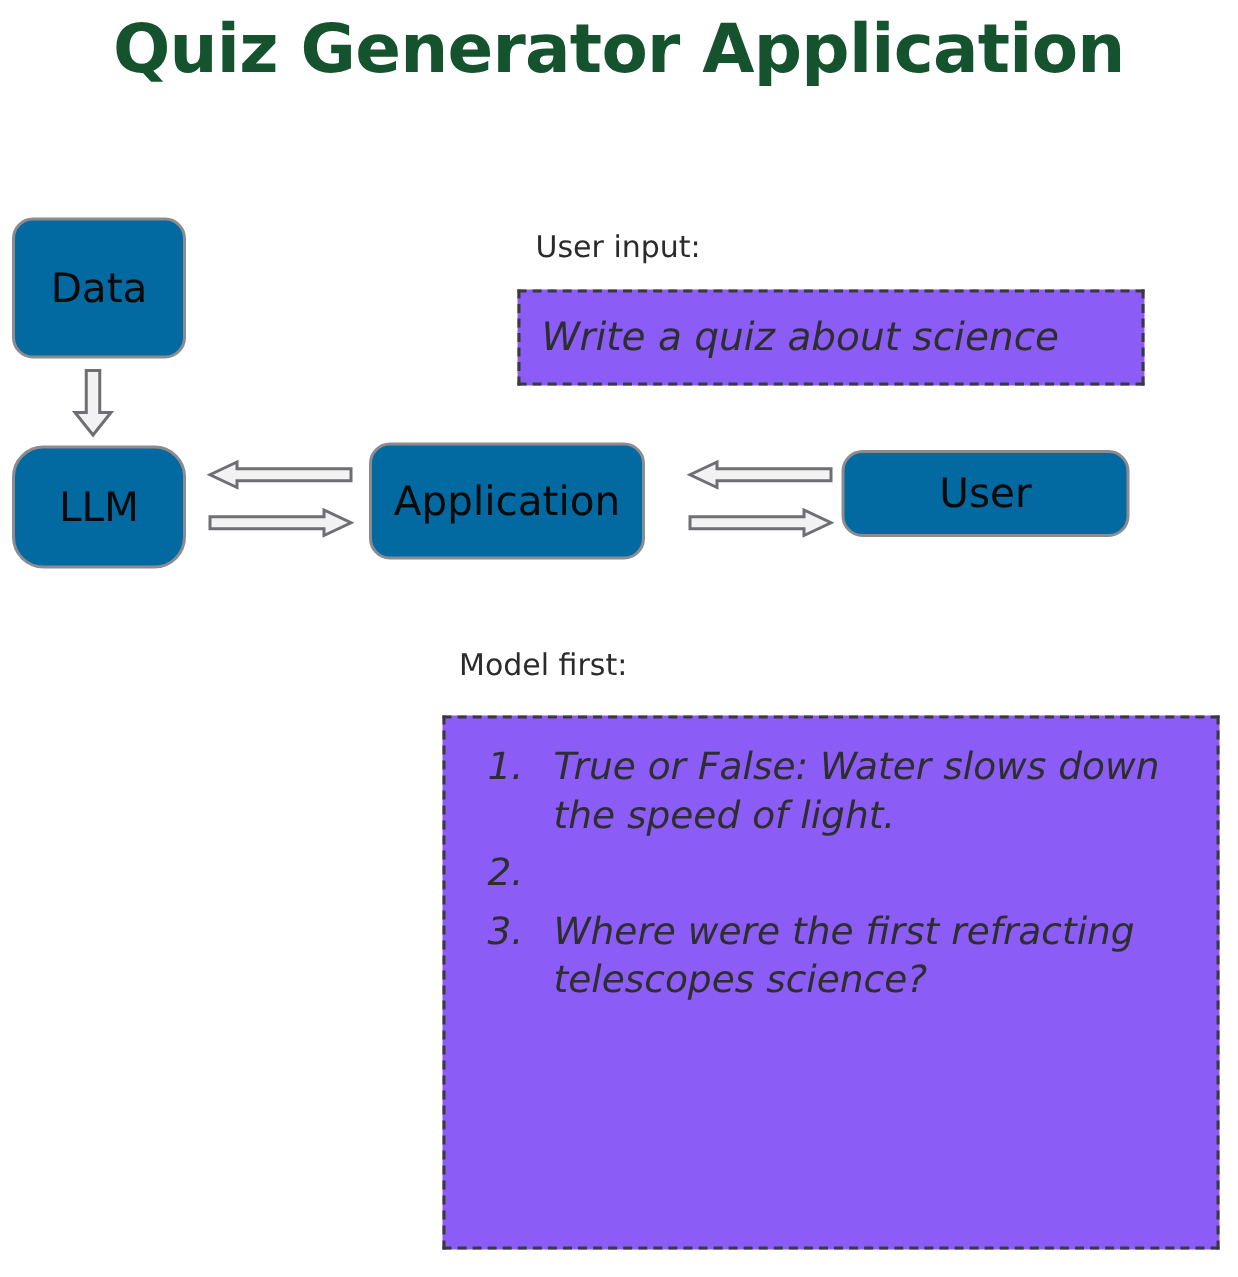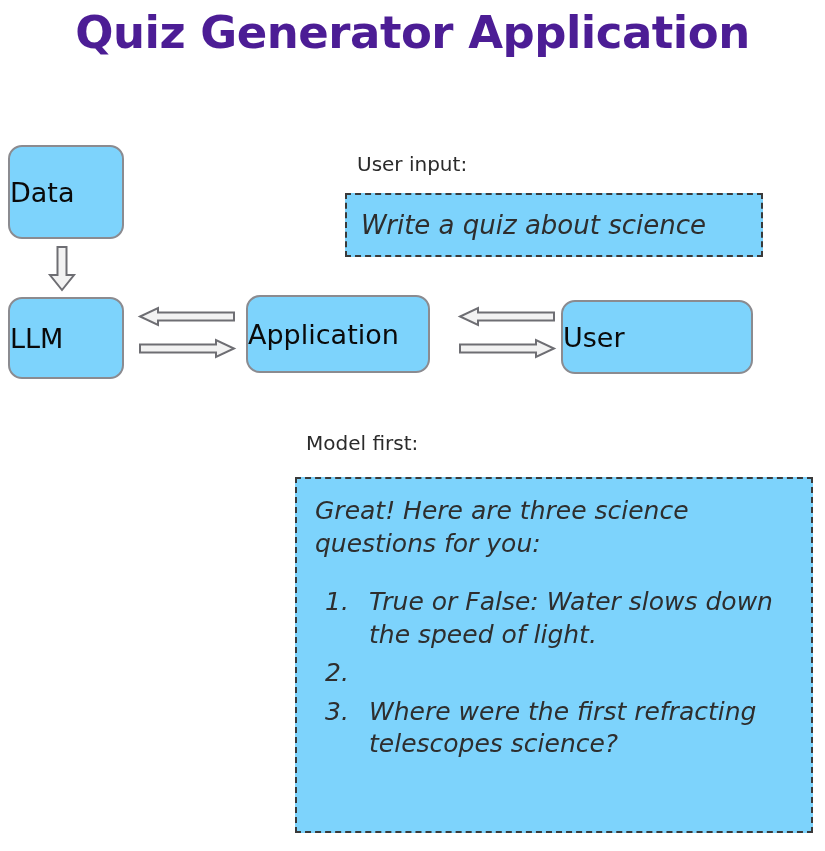--- a/index.html
+++ b/index.html
@@ -19,45 +19,45 @@
   
   .title {
     position: absolute;
     left: 0;
     top: 6px;
     width: 825px;
     text-align: center;
     font-size: 45px;
     font-weight: 700;
     letter-spacing: -0.5px;
-    color: #4c1d95;
+    color: #14532d;
     font-family: "DejaVu Sans", sans-serif;
     white-space: nowrap;
   }
 
   
   .node {
     position: absolute;
-    background: #7dd3fc;
+    background: #0369a1;
     border: 2px solid #8b8b90;
     border-radius: 14px;
     display: flex;
     align-items: center;
-    justify-content: flex-start;
+    justify-content: center;
     box-sizing: border-box;
     color: #0a0a0a;
     font-family: "DejaVu Sans", sans-serif;
     font-size: 27px;
     font-weight: 400;
     white-space: nowrap;
   }
   .node-data       { left: 8px;   top: 145px; width: 116px; height: 94px; }
-  .node-llm        { left: 8px;   top: 297px; width: 116px; height: 82px; }
+  .node-llm        { left: 8px;   top: 297px; width: 116px; height: 82px; border-radius: 21px; }
   .node-app        { left: 246px; top: 295px; width: 184px; height: 78px; }
-  .node-user       { left: 561px; top: 300px; width: 192px; height: 74px; }
+  .node-user       { left: 561px; top: 300px; width: 192px; height: 58px; }
 
   
   .arrow { position: absolute; }
   .arrow svg { display: block; overflow: visible; }
   .arrow-down-data-llm { left: 48px;  top: 246px; }
   .arrow-llm-left      { left: 138px; top: 306px; }
   .arrow-llm-right     { left: 138px; top: 338px; }
   .arrow-user-left     { left: 458px; top: 306px; }
   .arrow-user-right    { left: 458px; top: 338px; }
 
@@ -69,21 +69,21 @@
     font-weight: 400;
     color: #2b2b2b;
     white-space: nowrap;
   }
   .label-user-input   { left: 357px; top: 152px; }
   .label-model-output { left: 306px; top: 431px; }
 
   
   .panel {
     position: absolute;
-    background: #7dd3fc;
+    background: #8b5cf6;
     border: 2px dashed #3a3a3a;
     box-sizing: border-box;
     font-family: "DejaVu Sans", sans-serif;
     font-style: italic;
     color: #2e2e2e;
   }
   .panel-user-input {
     left: 345px; top: 193px; width: 418px; height: 64px;
     display: flex; align-items: center;
     padding: 0 14px;
@@ -172,21 +172,20 @@
 
 <div class="section-label label-user-input">User input:</div>
 
 <div class="panel panel-user-input">
   <span>Write a quiz about science</span>
 </div>
 
 <div class="section-label label-model-output">Model first:</div>
 
 <div class="panel panel-model-output">
-  <p class="output-intro">Great! Here are three science questions for you:</p>
   <ol class="output-list">
     <li>
       <span class="li-num">1.</span>
       <span class="li-text">True or False: Water slows down the speed of light.</span>
     </li>
     <li>
       <span class="li-num">2.</span>
     </li>
     <li>
       <span class="li-num">3.</span>

